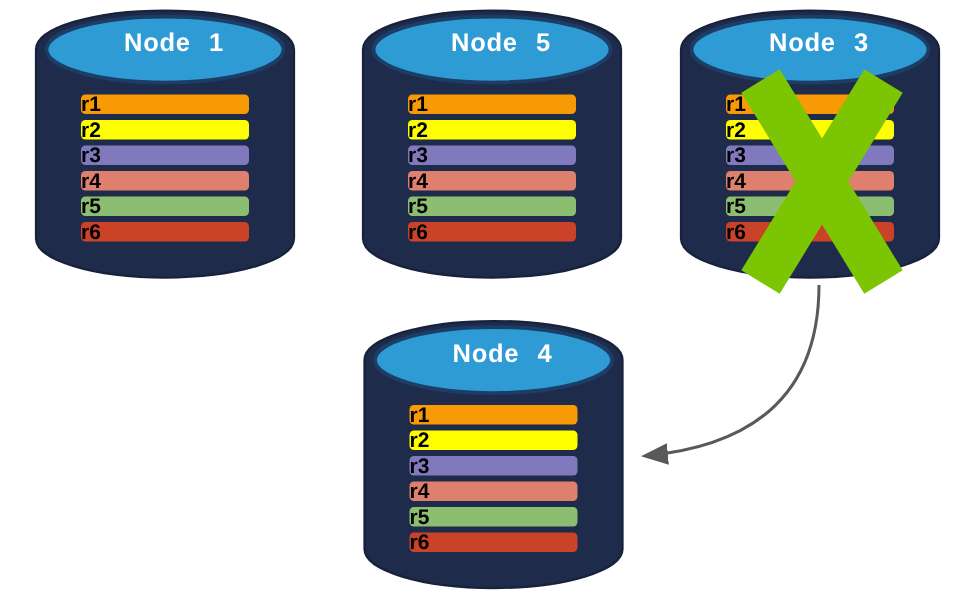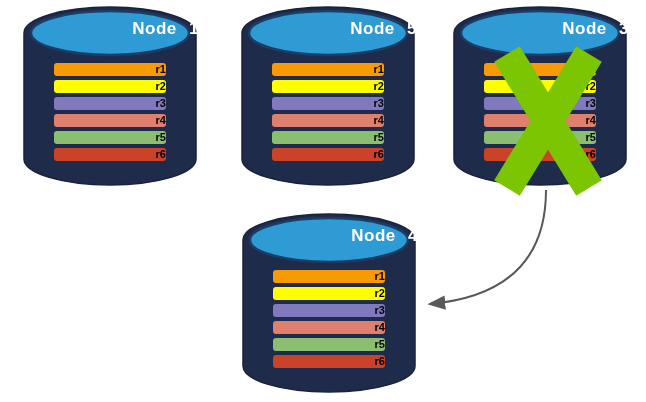--- a/index.html
+++ b/index.html
@@ -19,32 +19,32 @@
   }
   .n1 { left:21px;  top:5px;  }
   .n2 { left:239px; top:5px;  }
   .n3 { left:451px; top:5px;  }
   .n4 { left:240px; top:212px; }
   .cyl { position:absolute; left:0; top:0; width:178px; height:184px; }
   .cyl-body { stroke:#18223C; stroke-width:1.5; }
   .cyl-top  { stroke:#1C3E66; stroke-width:2.5; }
   .node-title {
     position:absolute; top:14px; left:12px; right:0;
-    text-align:right;
+    text-align:center;
     color:#ffffff; font-size:17px; font-weight:bold;
     word-spacing:7px; letter-spacing:0.5px;
   }
   .shards {
     position:absolute; left:33px; top:58px; width:112px;
   }
   .shard {
     height:13px; margin-bottom:4px;
     border-radius:3px;
-    text-align:right;
-    font-size:11px; font-weight:bold; line-height:13px;
+    text-align:left;
+    font-size:14px; font-weight:bold; line-height:13px;
     color:#000000;
   }
   .fail-x {
     position:absolute; left:44px; top:42px;
     width:106px; height:148px;
     overflow:visible;
   }
   .arrow-layer {
     position:absolute; left:0; top:0;
     width:646px; height:402px;

